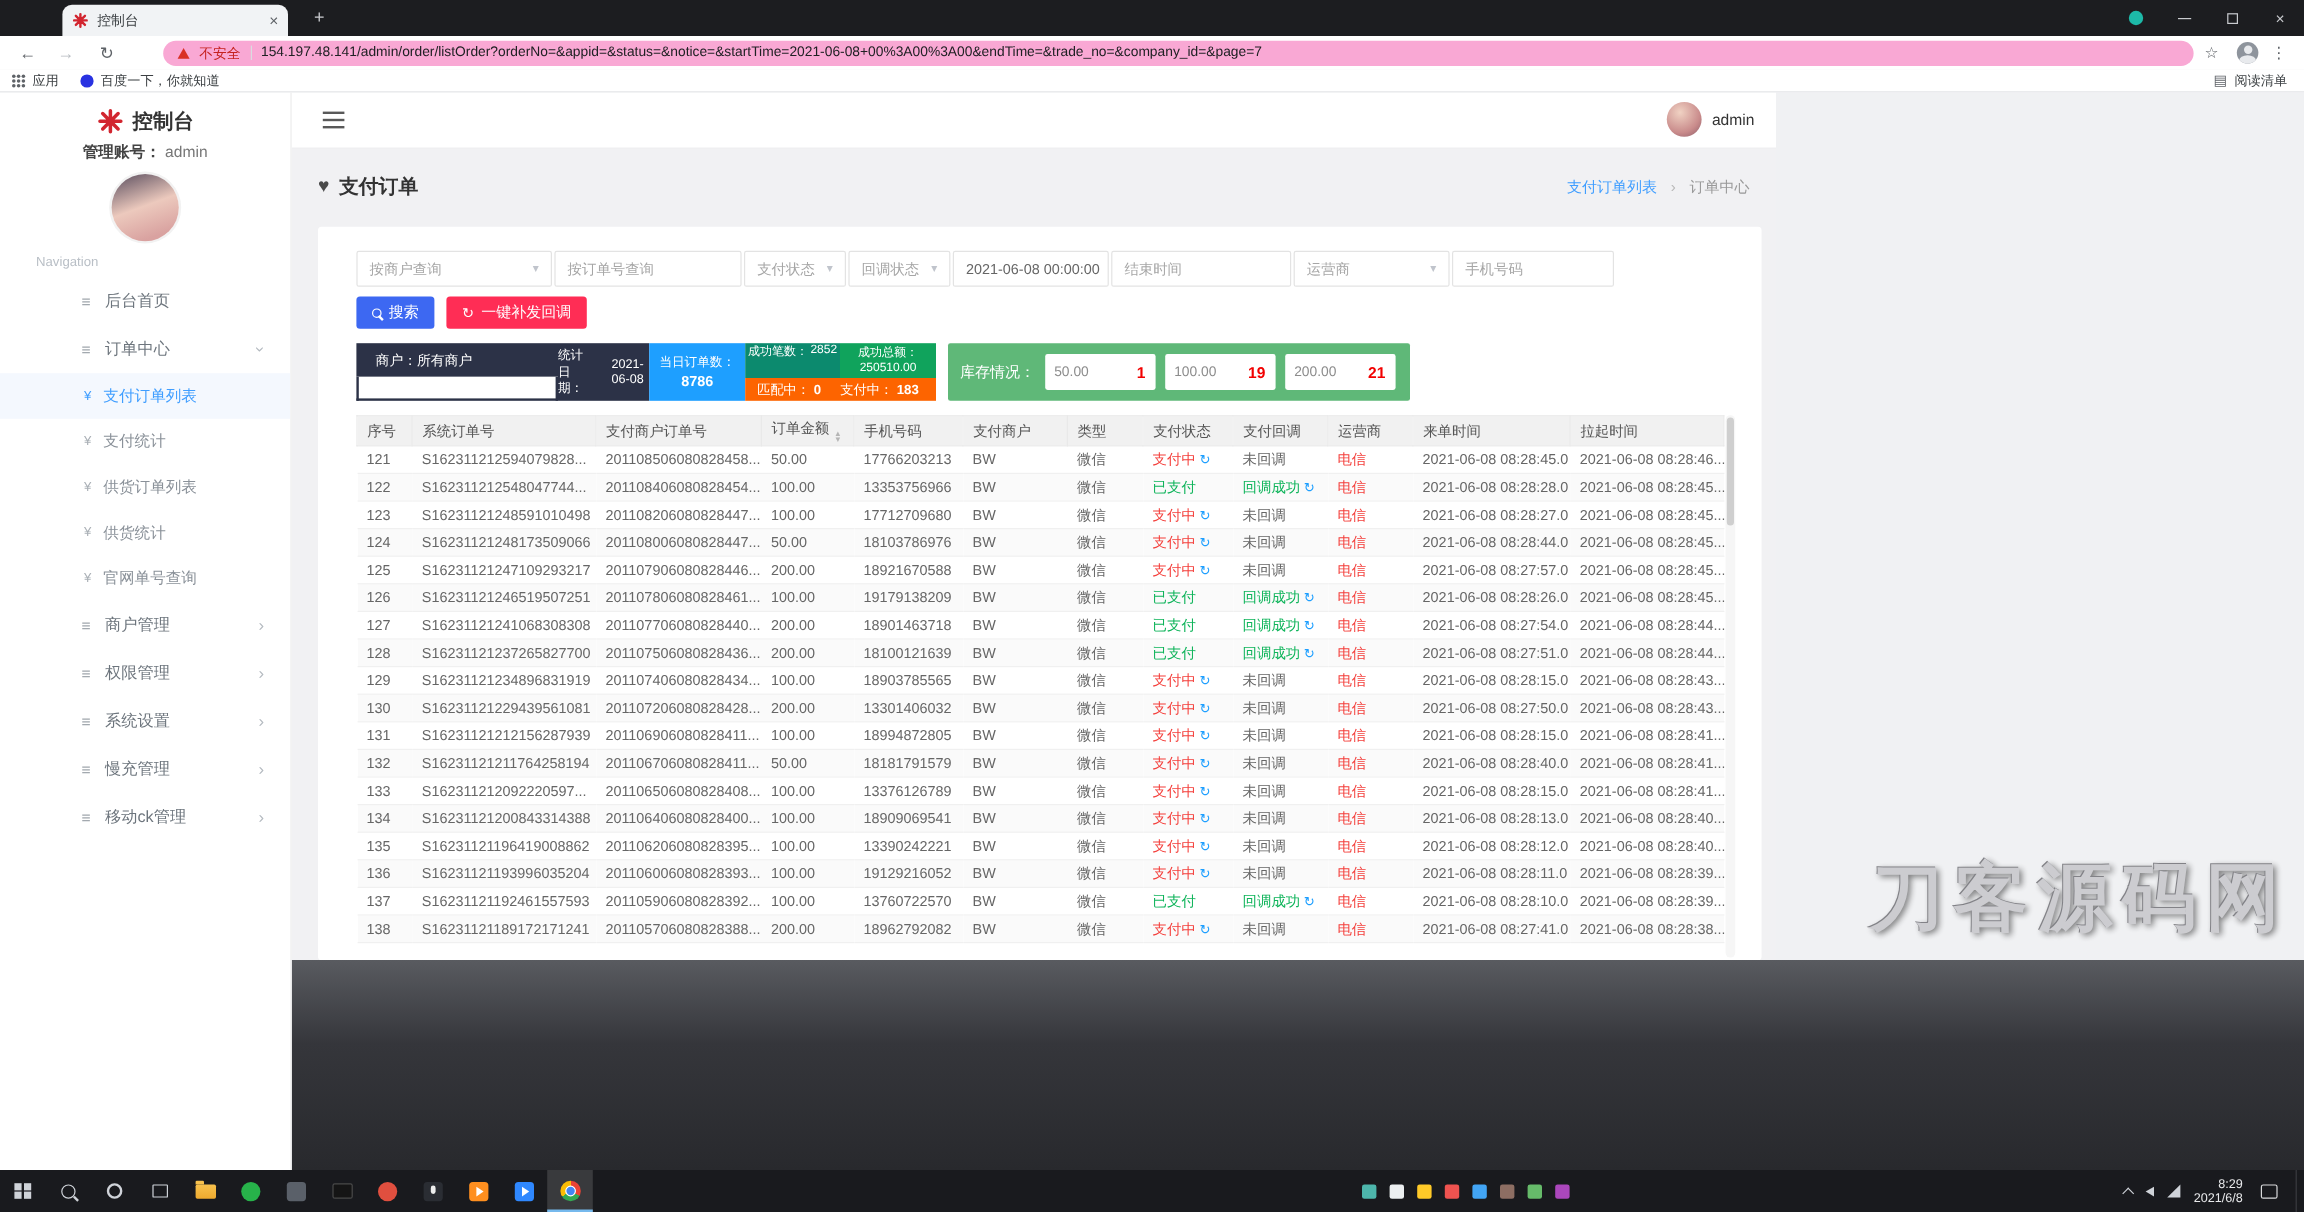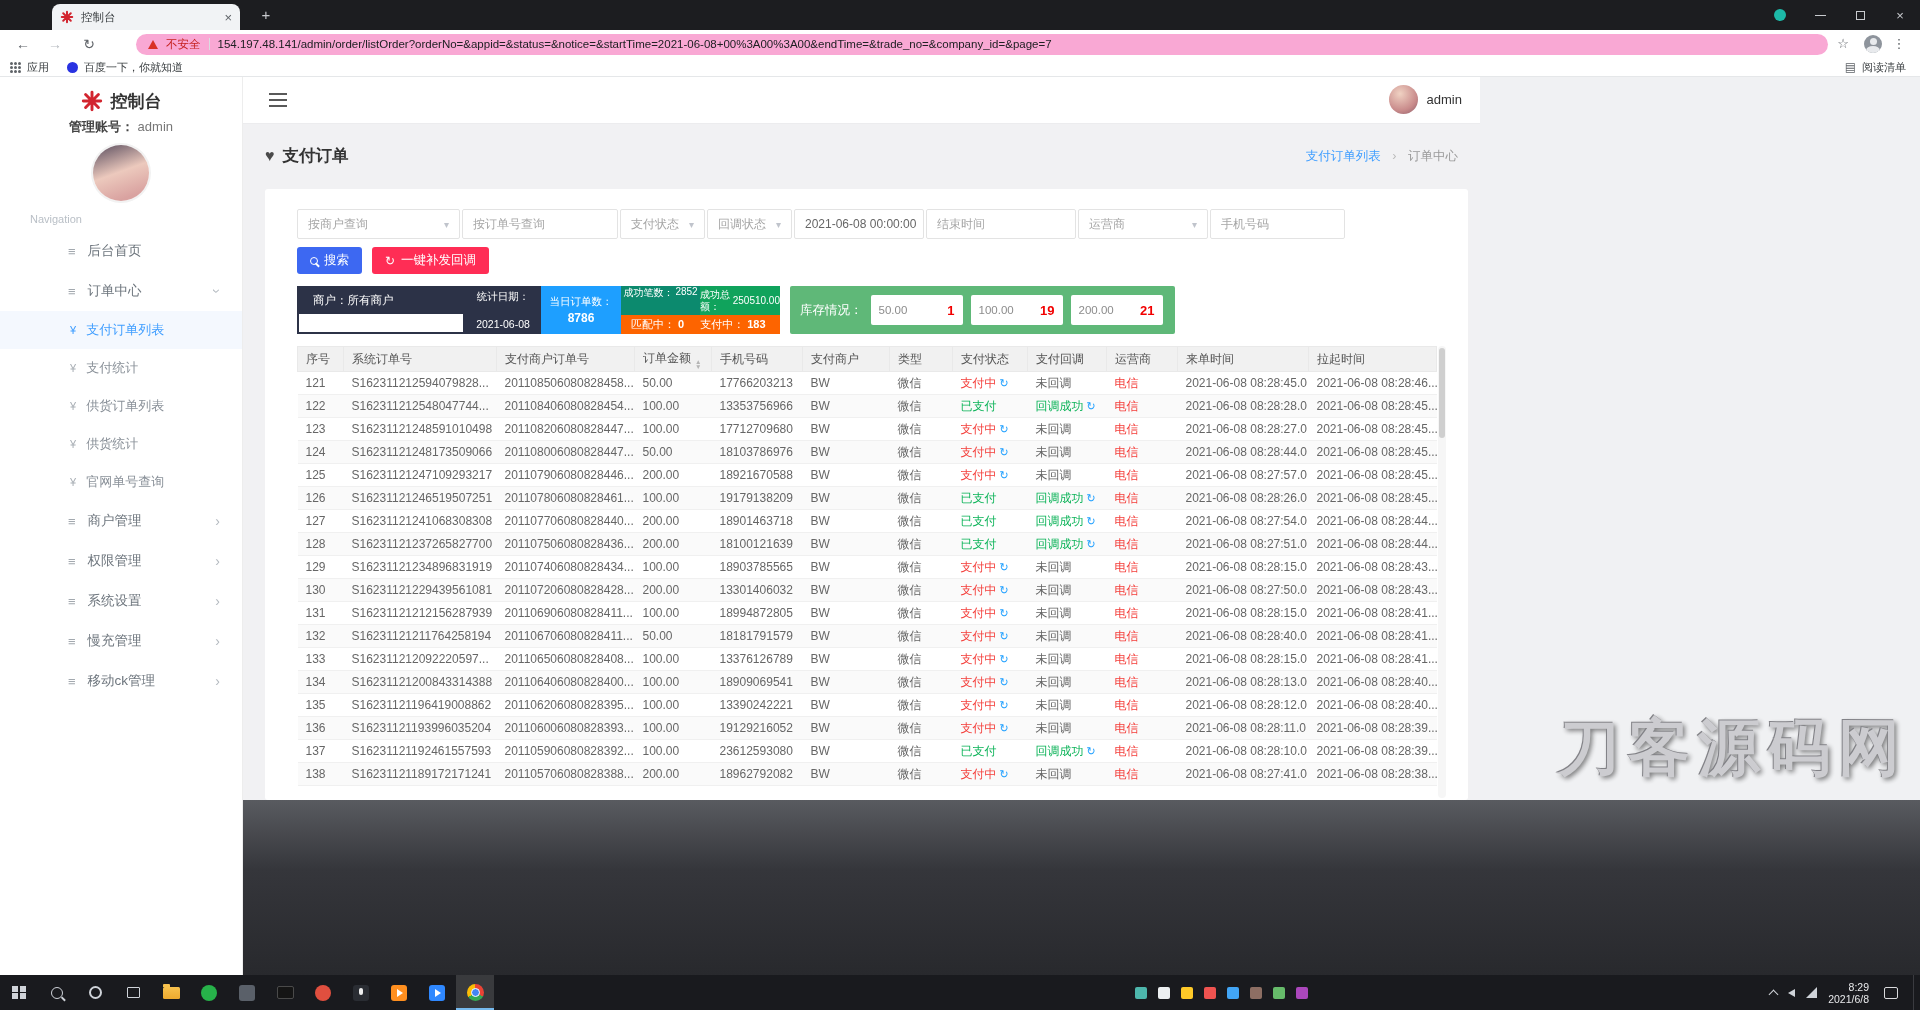--- a/index.html
+++ b/index.html
@@ -101,27 +101,27 @@
 .btn-resend{background:#ff2d55}
 .mag{width:8px;height:8px;border:1.5px solid #fff;border-radius:50%;position:relative;display:inline-block}
 .mag::after{content:"";position:absolute;width:5px;height:1.5px;background:#fff;transform:rotate(45deg);right:-3px;bottom:-2px}
 .btn-ic{font-size:12px;line-height:12px}
 
 
 #statsbar{display:flex;margin-top:12px;height:48px;font-size:11.5px}
 .sb-a{width:168px;display:flex;flex-direction:column}
 .sb-a-top{height:28px;background:#2c3247;color:#fff;display:flex;align-items:center;padding-left:16px}
 .sb-a-bot{flex:1;background:#fff;border:2px solid #2c3247;border-top:none}
-.sb-b{width:76px;background:#2c3247;color:#fff;display:flex;flex-direction:column;align-items:center;justify-content:center;gap:14px;font-size:10.5px}
+.sb-b{width:76px;background:#2c3247;color:#fff;display:flex;flex-direction:row;align-items:center;justify-content:center;gap:14px;font-size:10.5px}
 .sb-c{width:80px;background:#1e9fff;color:#fff;display:flex;flex-direction:column;align-items:center;justify-content:center;gap:2px;font-size:10.5px}
 .sb-c .big{font-size:12px;font-weight:bold}
 .sb-de{width:159px;display:flex;flex-direction:column}
 .sb-de-top{height:29px;display:flex}
 .sb-d{width:79px;background:#0c8a6e;color:#fff;display:flex;align-items:flex-start;justify-content:center;font-size:10px;gap:2px;text-align:center}
-.sb-e{width:80px;background:#10a35c;color:#fff;display:flex;flex-direction:row;align-items:center;justify-content:center;font-size:10px;line-height:12px}
+.sb-e{width:80px;background:#10a35c;color:#fff;display:flex;flex-direction:column;align-items:center;justify-content:center;font-size:10px;line-height:12px}
 .sb-orange{flex:1;background:#fd6400;color:#fff;display:flex;align-items:center;padding-left:10px;gap:16px;font-size:11px}
 .sb-orange b{font-weight:bold}
 .sb-stock{width:385px;margin-left:10px;background:#5fb878;border-radius:2px;display:flex;align-items:center;padding:16px 10px;gap:8px;color:#fff;font-size:12.5px}
 .stock-box{width:92px;height:30px;background:#fff;border-radius:2px;display:flex;align-items:center;justify-content:space-between;padding:0 8px}
 .stock-amt{color:#8c8c8c;font-size:11.5px}
 .stock-cnt{color:#f20000;font-weight:bold;font-size:13px}
 
 
 #orders-table{border-collapse:collapse;table-layout:fixed;width:1139px;margin-top:12px}
 #orders-table th{background:#f1f1f1;font-size:12px;color:#555;font-weight:normal;text-align:left;height:25px;padding:0 0 0 8px;border:1px solid #e9e9e9;white-space:nowrap;overflow:hidden}
@@ -670,21 +670,21 @@
             <td><span class="st-plain">未回调</span></td>
             <td><span class="carrier">电信</span></td>
             <td>2021-06-08 08:28:11.0</td>
             <td>2021-06-08 08:28:39...</td>
           </tr>
           <tr>
             <td>137</td>
             <td>S16231121192461557593</td>
             <td>201105906080828392...</td>
             <td>100.00</td>
-            <td>23612593080</td>
+            <td>13760722570</td>
             <td>BW</td>
             <td>微信</td>
             <td><span class="st-green">已支付</span></td>
             <td><span class="st-green">回调成功</span><span class="refresh">↻</span></td>
             <td><span class="carrier">电信</span></td>
             <td>2021-06-08 08:28:10.0</td>
             <td>2021-06-08 08:28:39...</td>
           </tr>
           <tr>
             <td>138</td>

